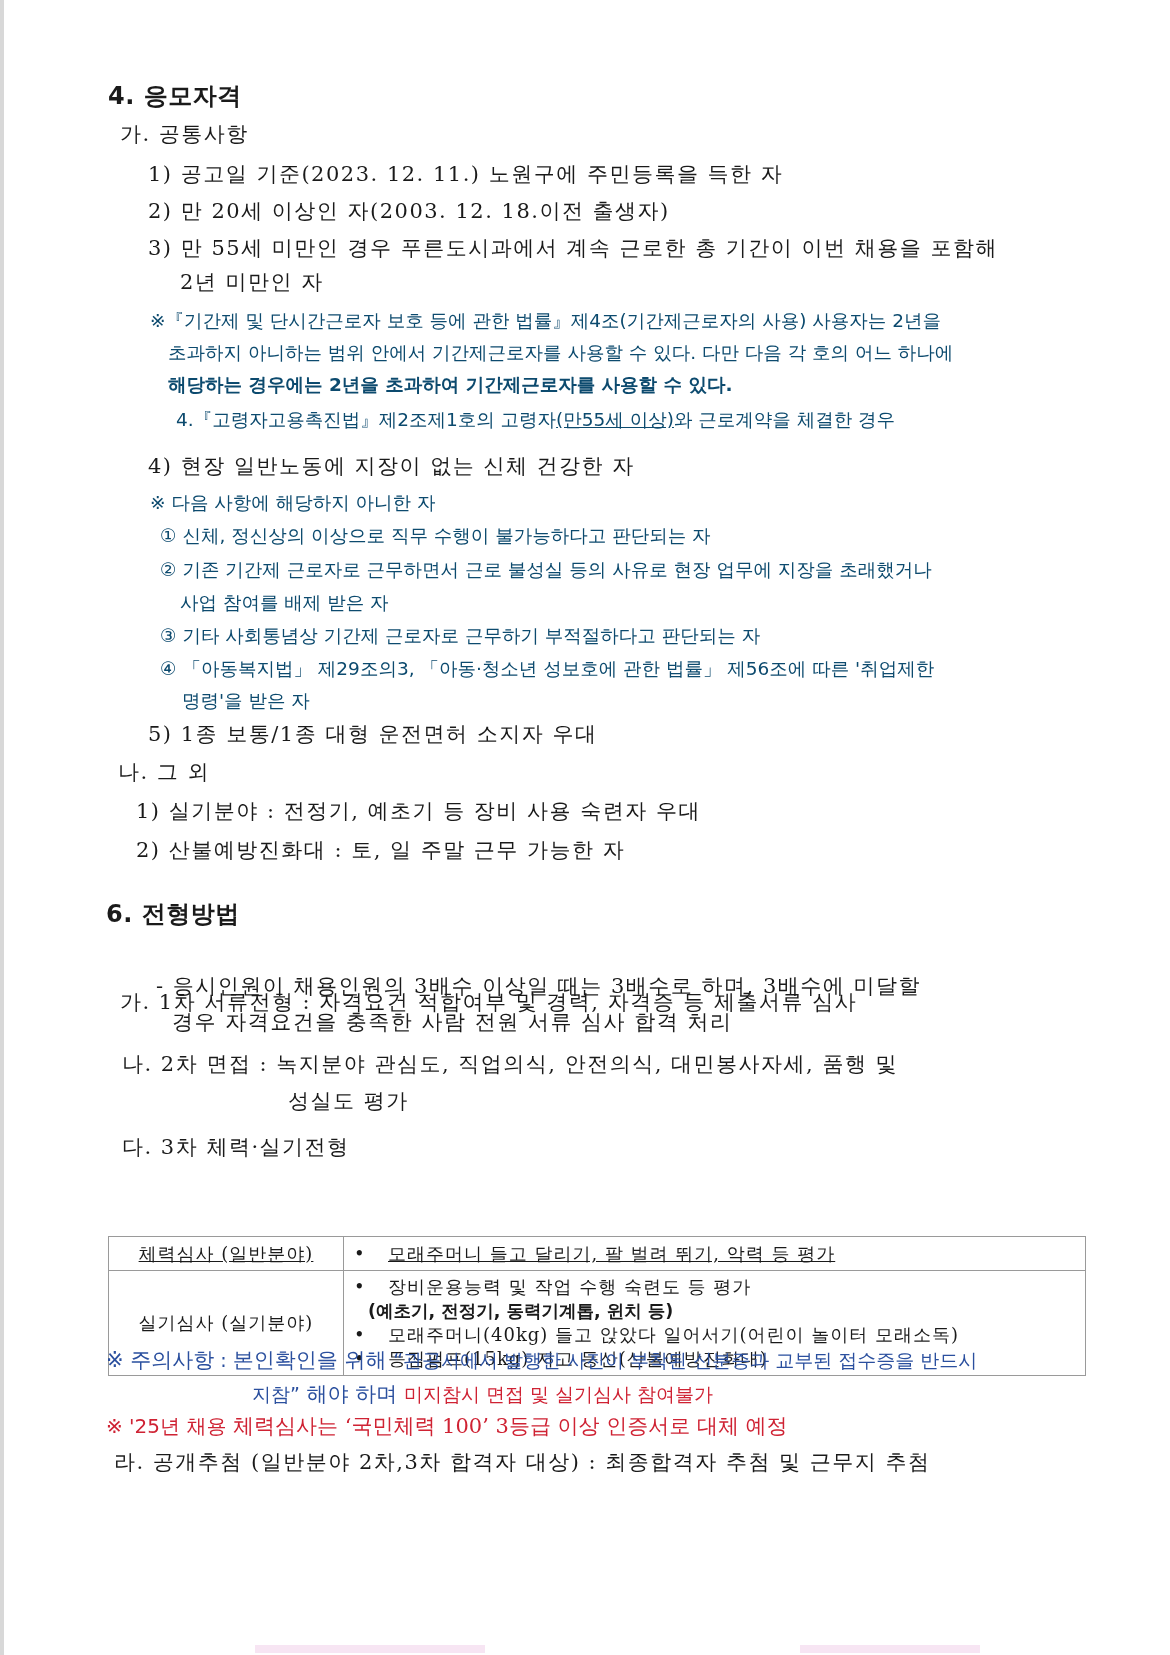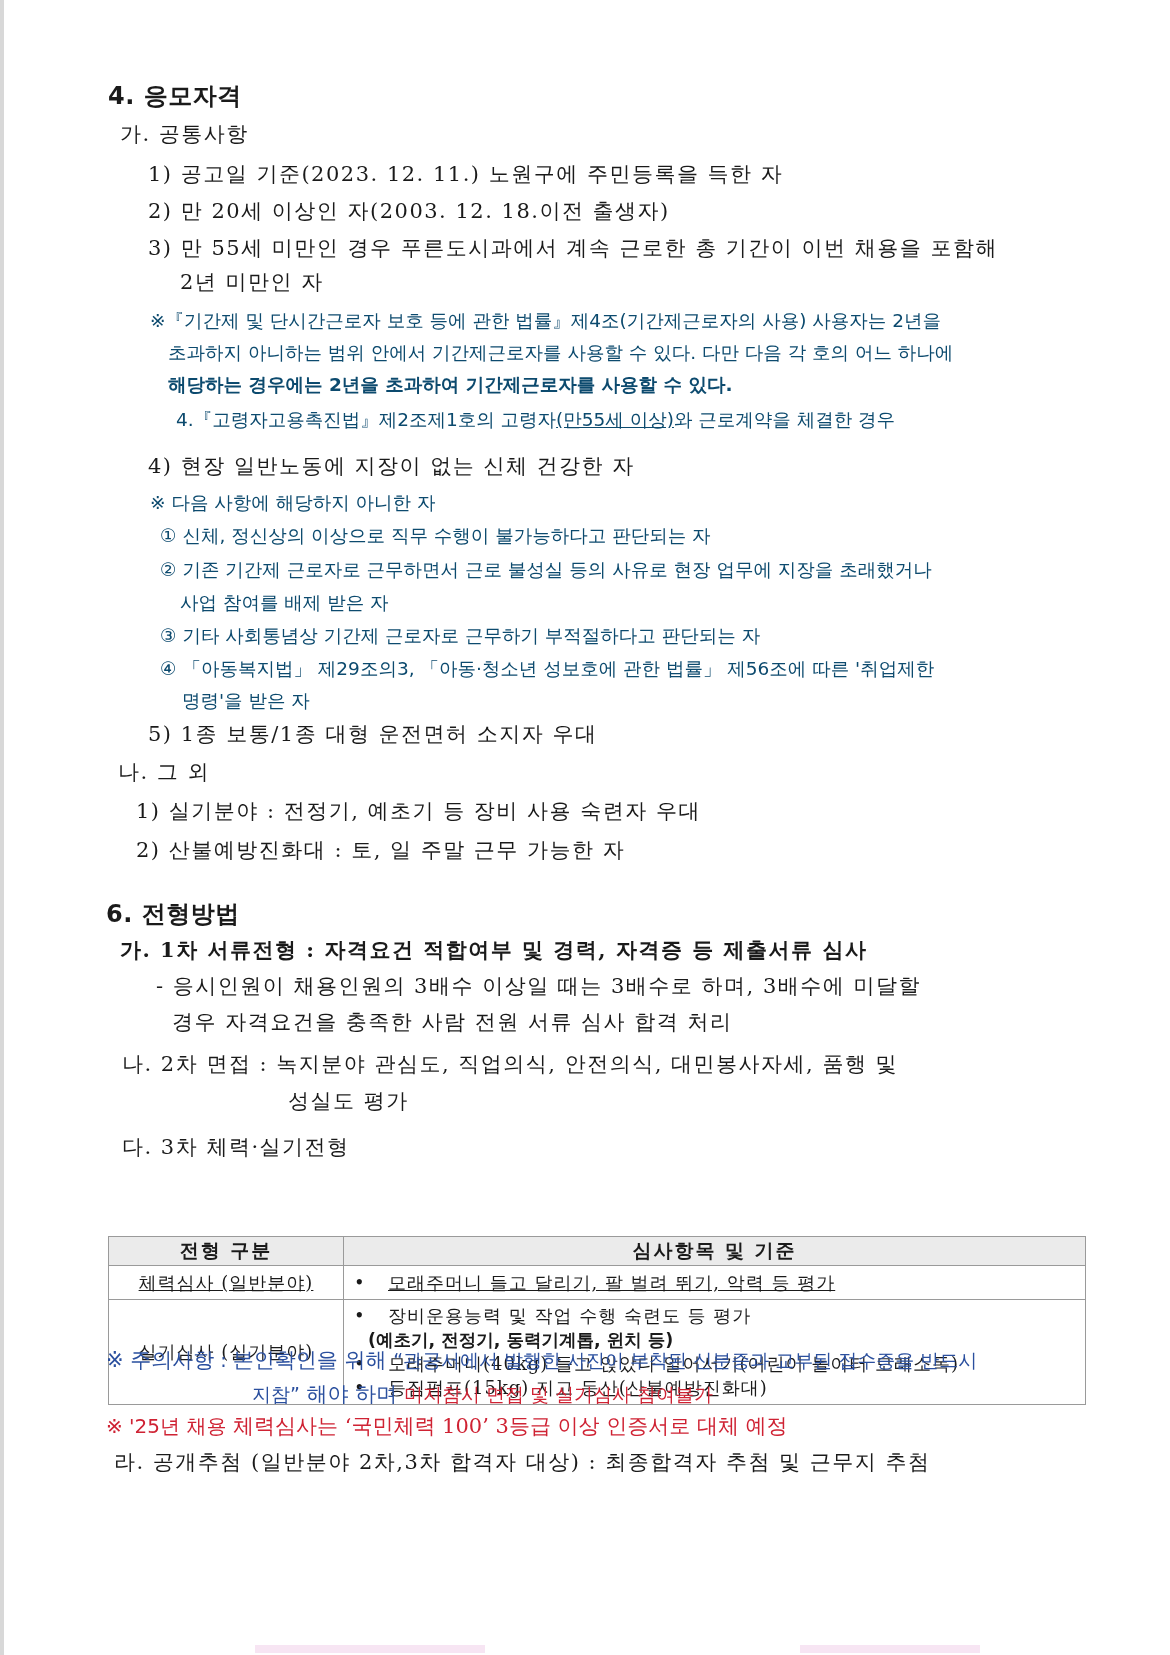--- a/index.html
+++ b/index.html
@@ -55,33 +55,29 @@
 <div class="abs l-sans" style="left:160px; top:623px;">③ 기타 사회통념상 기간제 근로자로 근무하기 부적절하다고 판단되는 자</div>
 <div class="abs l-sans" style="left:160px; top:656px;">④ 「아동복지법」 제29조의3, 「아동·청소년 성보호에 관한 법률」 제56조에 따른 '취업제한</div>
 <div class="abs l-sans" style="left:182px; top:688px;">명령'을 받은 자</div>
 
 <div class="abs l-serif" style="left:148px; top:720px;">5) 1종 보통/1종 대형 운전면허 소지자 우대</div>
 <div class="abs l-serif" style="left:118px; top:758px;">나. 그 외</div>
 <div class="abs l-serif" style="left:136px; top:797px;">1) 실기분야 : 전정기, 예초기 등 장비 사용 숙련자 우대</div>
 <div class="abs l-serif" style="left:136px; top:836px;">2) 산불예방진화대 : 토, 일 주말 근무 가능한 자</div>
 
 <div class="abs h1" style="left:106px; top:898px;">6. 전형방법</div>
-<div class="abs l-serif" style="left:120px; top:936px;font-weight:bold;">가. 1차 서류전형 : 자격요건 적합여부 및 경력, 자격증 등 제출서류 심사</div>
+<div class="abs l-serif" style="left:120px; top:988px;">가. 1차 서류전형 : 자격요건 적합여부 및 경력, 자격증 등 제출서류 심사</div>
 <div class="abs l-serif" style="left:156px; top:972px;">- 응시인원이 채용인원의 3배수 이상일 때는 3배수로 하며, 3배수에 미달할</div>
 <div class="abs l-serif" style="left:172px; top:1008px;">경우 자격요건을 충족한 사람 전원 서류 심사 합격 처리</div>
 <div class="abs l-serif" style="left:122px; top:1050px;">나. 2차 면접 : 녹지분야 관심도, 직업의식, 안전의식, 대민봉사자세, 품행 및</div>
 <div class="abs l-serif" style="left:288px; top:1087px;">성실도 평가</div>
 <div class="abs l-serif" style="left:122px; top:1133px;">다. 3차 체력·실기전형</div>
 
 <table class="exam">
   <tbody>
-      <tr>
-    <th style="width:216px;">전형 구분</th>
-    <th>심사항목 및 기준</th>
-  </tr>
   <tr style="height:34px;text-decoration:underline;">
     <td class="cat">체력심사 (일반분야)</td>
     <td class="crit">
       <div class="crit-line"><span class="bullet">•</span><span>모래주머니 들고 달리기, 팔 벌려 뛰기, 악력 등 평가</span></div>
     </td>
   </tr>
   <tr>
     <td class="cat">실기심사 (실기분야)</td>
     <td class="crit" style="padding-top:4px; padding-bottom:4px;">
       <div class="crit-line"><span class="bullet">•</span><span>장비운용능력 및 작업 수행 숙련도 등 평가</span></div>

